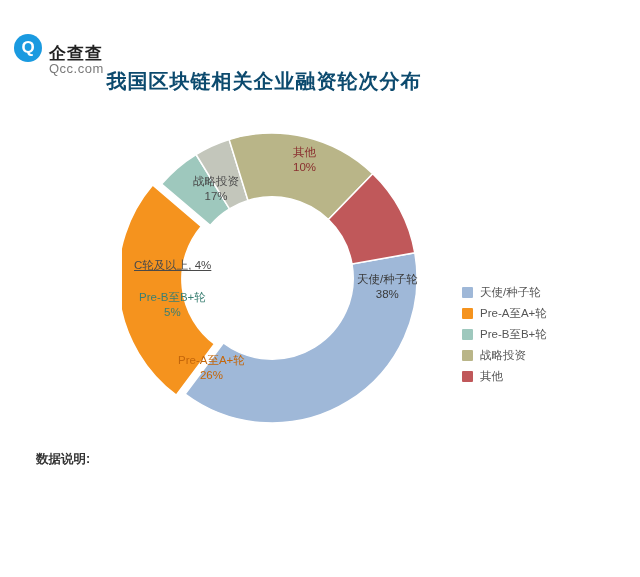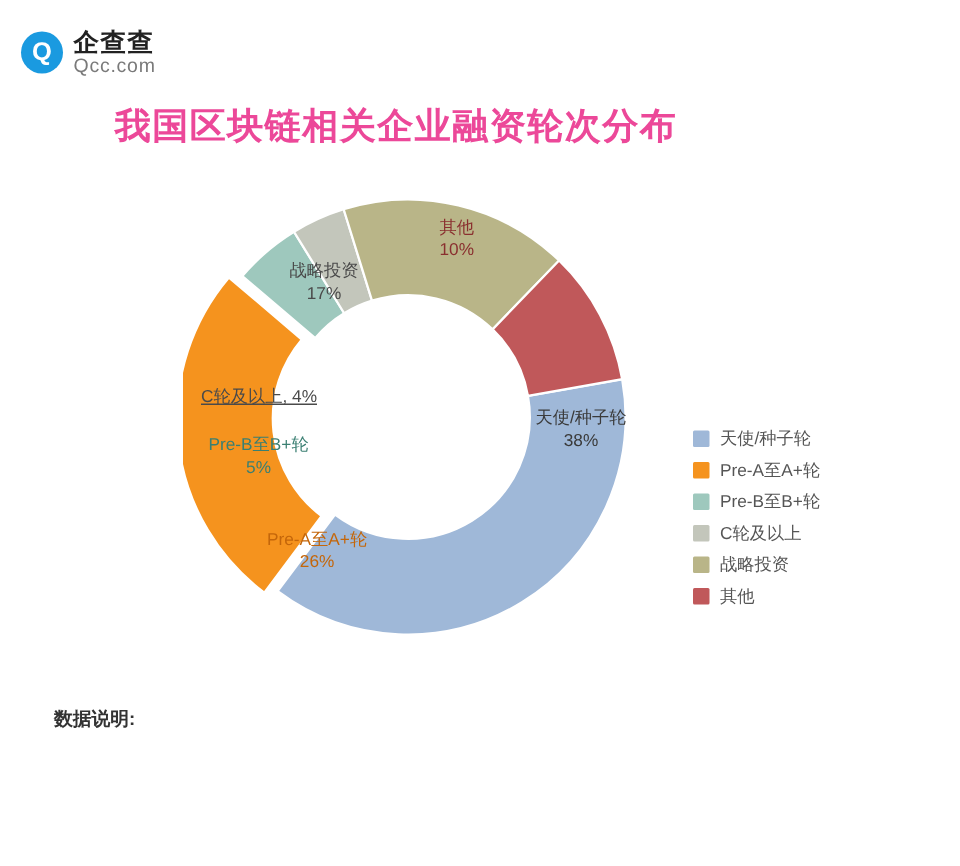--- a/index.html
+++ b/index.html
@@ -39,38 +39,39 @@
     display: flex;
     flex-direction: column;
     justify-content: center;
   }
   #brand-name {
     font-size: 17px;
     color: #222222;
     font-weight: bold;
     letter-spacing: 1px;
     line-height: 18px;
+    margin-top: 25px;
   }
   #brand-domain {
     font-size: 13px;
     color: #7a7a7a;
     line-height: 12px;
     letter-spacing: 0.5px;
   }
 
   
   #chart-title {
     position: absolute;
     left: 0;
     top: 68px;
     width: 528px;
     text-align: center;
-    font-size: 24px;
-    font-weight: bold;
-    color: #ec4899;
+    font-size: 20px;
+    font-weight: bold;
+    color: #0c4a6e;
     letter-spacing: 1px;
   }
 
   
   #donut-wrap {
     position: absolute;
     left: 122px;
     top: 128px;
     width: 300px;
     height: 300px;
@@ -126,21 +127,21 @@
   .legend-label {
     font-size: 11.5px;
     color: #555555;
     white-space: nowrap;
   }
 
   
   #notes {
     position: absolute;
     left: 36px;
-    top: 471px;
+    top: 451px;
     width: 520px;
   }
   #notes-title {
     font-size: 12.5px;
     color: #333333;
     font-weight: bold;
     margin-bottom: 11px;
   }
   .note-line {
     font-size: 12px;
@@ -205,24 +206,20 @@
     </div>
     <div class="legend-item">
       <span class="legend-swatch" style="background: rgb(245, 147, 30);"></span>
       <span class="legend-label">Pre-A至A+轮</span>
     </div>
     <div class="legend-item">
       <span class="legend-swatch" style="background: rgb(158, 200, 189);"></span>
       <span class="legend-label">Pre-B至B+轮</span>
     </div>
     <div class="legend-item">
-      <span class="legend-swatch" style="background: rgb(195, 198, 187);"></span>
-      <span class="legend-label">C轮及以上</span>
-    </div>
-    <div class="legend-item">
       <span class="legend-swatch" style="background: rgb(185, 181, 136);"></span>
       <span class="legend-label">战略投资</span>
     </div>
     <div class="legend-item">
       <span class="legend-swatch" style="background: rgb(192, 88, 90);"></span>
       <span class="legend-label">其他</span>
     </div>
   </div>
 
 <div id="notes">

